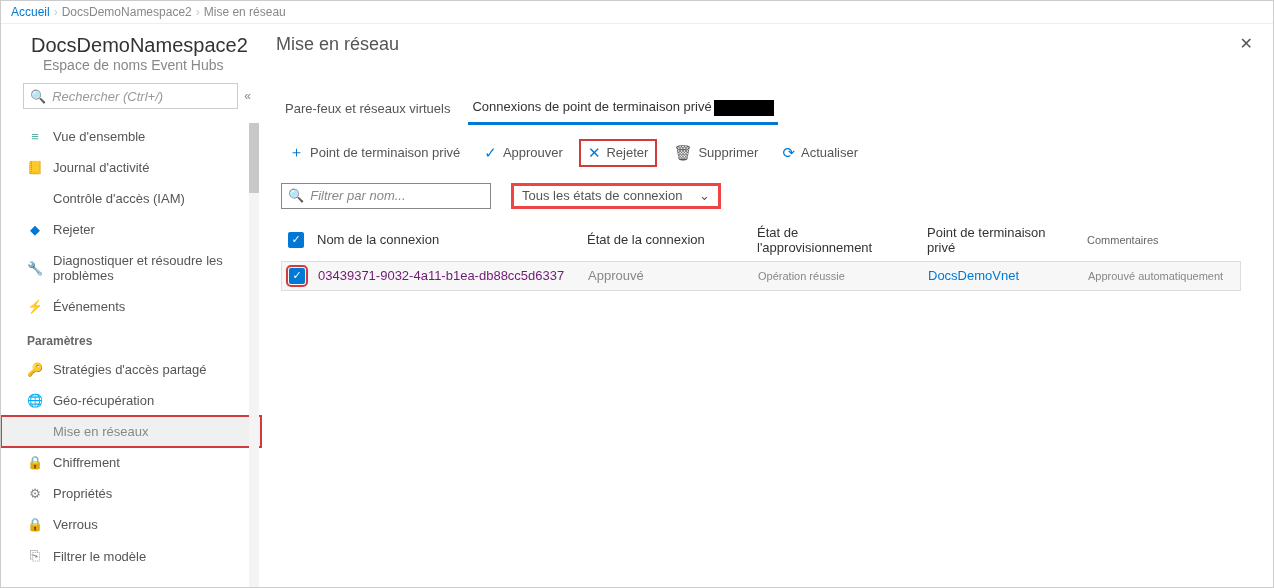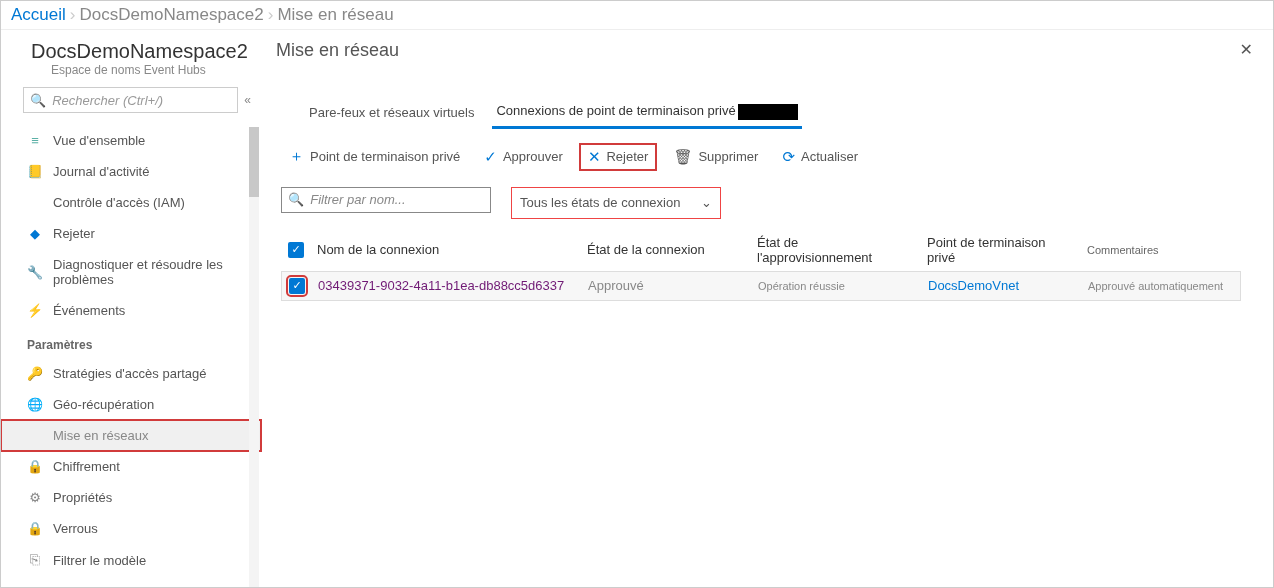--- a/index.html
+++ b/index.html
@@ -1,25 +1,25 @@
 <!DOCTYPE html>
 <html><head>
 <meta charset="utf-8">
 <style>
   * { box-sizing: border-box; margin: 0; padding: 0; }
   body { font-family: "Segoe UI", Arial, sans-serif; font-size: 13px; color: #333; background: #fff; width: 1274px; height: 588px; overflow: hidden; border: 1px solid #ccc; }
   
-  .breadcrumb { padding: 4px 10px; font-size: 17px; color: #888; border-bottom: 1px solid #eee; display:flex; gap:4px; align-items:center;}
+  .breadcrumb { padding: 4px 10px; font-size: 12px; color: #888; border-bottom: 1px solid #eee; display:flex; gap:4px; align-items:center;}
   .breadcrumb .home { color: #0078d4; }
   .breadcrumb .sep { color:#ccc; }
   
   .header { display: flex; align-items: flex-start; padding: 10px 20px 10px 30px; position:relative;}
   .header-left {flex:0 0 245px;}
   .header-title { font-size: 20px; font-weight: 400; color:#333;}
-  .header-sub { font-size: 12px; color: #888; margin-left:20px;}
+  .header-sub { font-size: 14px; color: #888; margin-left:12px;}
   .page-title { font-size: 18px; font-weight: 400; color:#555; }
   .close-btn { position:absolute; right:20px; top:10px; font-size:16px; color:#555; cursor:pointer;}
   
   .content { display:flex; }
   
   .sidebar { width: 260px; border-right:0; padding: 0 0 0 0; position:relative;}
   .search-row {display:flex; align-items:center; padding:0 10px 8px 22px; gap:6px;}
   .search-box { flex:1; display:flex; align-items:center; border:1px solid #ccc; height:26px; padding:0 6px; color:#999; font-style:italic;}
   .search-box .icon {font-style:normal; margin-right:6px; color:#888;}
   .collapse-caret {color:#888; cursor:pointer; font-size:12px;}
@@ -27,35 +27,35 @@
   .scrollthumb {position:absolute; right:2px; top:40px; width:10px; height:70px; background:#c8c8c8;}
   
   .menu { list-style:none; padding: 4px 0 0 0;}
   .menu li { display:flex; align-items:center; padding: 8px 10px 8px 26px; color:#555; cursor:pointer; gap:10px;}
   .menu li .icon { width:16px; text-align:center; font-size:13px;}
   .menu .section { font-size:12px; color:#666; padding:12px 10px 6px 26px; cursor:default;font-weight:bold;}
   .menu li.selected { background:#f0f0f0; color:#888; outline:2px solid #d13b3b; outline-offset:-1px;}
   
   .main { flex:1; padding: 10px 20px; position:relative;}
   
-  .tabs { display:flex; align-items:center; gap:0; font-size:13px; margin-bottom:14px;margin-left:24px;}
+  .tabs { display:flex; align-items:center; gap:0; font-size:13px; margin-bottom:14px;}
   .tab { padding: 6px 4px; margin-right:14px; color:#555; cursor:pointer;}
   .tab.active { border-bottom:3px solid #0078d4; color:#333;text-align:right;}
   .redact { display:inline-block; width:60px; height:16px; background:#000; vertical-align:middle; margin-left:2px;}
   
   .toolbar { display:flex; align-items:center; gap:8px; margin-bottom:16px;}
   .tb-btn { display:flex; align-items:center; gap:6px; padding:4px 8px; color:#555; cursor:pointer;}
   .tb-btn .icon {color:#0078d4; font-size:15px;}
   .tb-btn.del .icon {color:#555;}
   .tb-btn.reject { border:2px solid #d13b3b; padding:3px 7px;}
   
   .filters { display:flex; gap:20px; margin-bottom:10px;}
   .filter-input { display:flex; align-items:center; border:1px solid #888; height:26px; width:210px; padding:0 6px; color:#888; font-style:italic; gap:6px;}
   .filter-input .icon{color:#888; font-style:normal;}
-  .dropdown { display:flex; align-items:center; justify-content:space-between; border:1px solid #ef4444; height:32px; width:210px; padding:0 8px; color:#555; cursor:pointer;}
+  .dropdown { display:flex; align-items:center; justify-content:space-between; border:3px solid #ef4444; height:26px; width:210px; padding:0 8px; color:#555; cursor:pointer;}
   
   .table { width: 960px; font-size:13px;}
   .th-row, .td-row { display:flex; align-items:center; }
   .th-row { color:#555; padding:6px 0;}
   .th-row .cell {font-size:13px; color:#333;}
   .th-row .cell:last-child {font-size:11px; color:#666;}
   .td-row { background:#f7f7f7; border:1px solid #ddd; padding:6px 0;}
   .cell { padding:0 6px;}
   .c-check{width:30px; display:flex; justify-content:center;}
   .c1{width:270px;}

